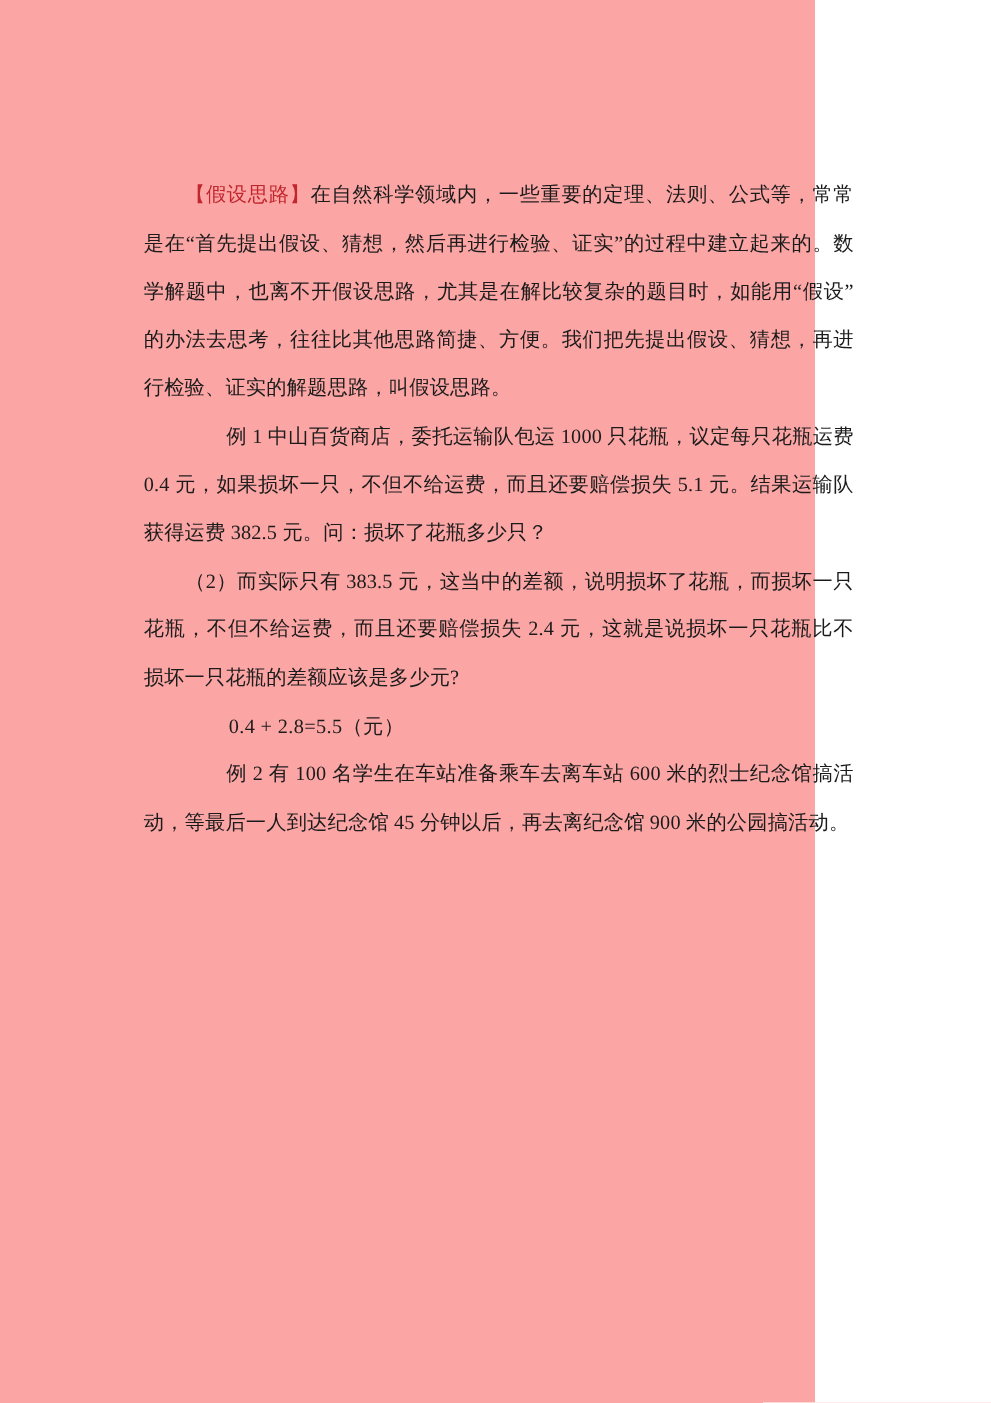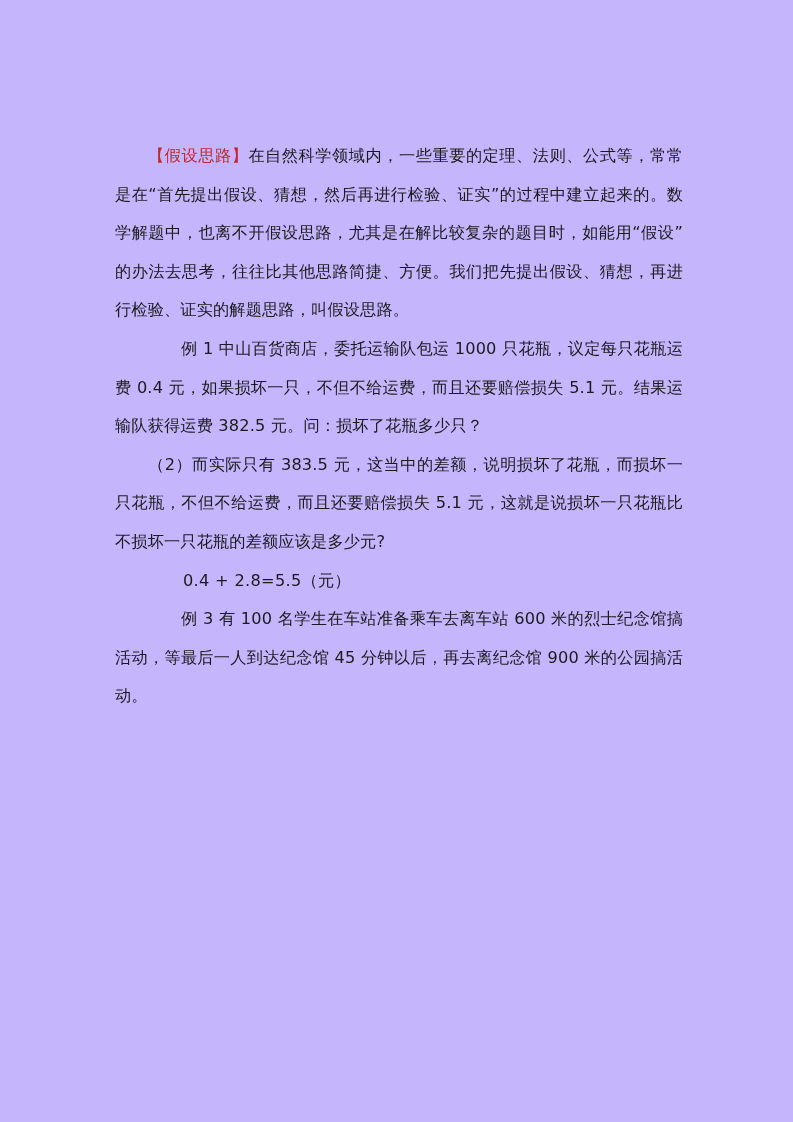--- a/index.html
+++ b/index.html
@@ -11,24 +11,25 @@
   body {
     width: 793px;
     height: 1122px;
     overflow: hidden;
     font-family: "DejaVu Sans", "Liberation Sans", sans-serif;
     -webkit-font-smoothing: antialiased;
   }
 
   #page {
     position: relative;
-    width: 793px;
+    width: 652px;
     height: 1122px;
-    background: #c4b5fd;
+    background: #fca5a5;
     box-sizing: border-box;
+    font-family: Liberation Serif, serif;
   }
 
   
   #content {
     position: absolute;
     left: 115px;
     top: 137px;
     width: 568px;
   }
 
@@ -71,21 +72,21 @@
 <div id="page">
   <div id="content">
 
     <p class="para ind2"><span class="redmark">【假设思路】</span><span>在自然科学领域内，一些重要的定理、法则、公式等，常常是在“首先提出假设、猜想，然后再进行检验、证实”的过程中建立起来的。数学解题中，也离不开假设思路，尤其是在解比较复杂的题目时，如能用“假设”的办法去思考，往往比其他思路简捷、方便。我们把先提出假设、猜想，再进行检验、证实的解题思路，叫假设思路。</span></p>
 
     <p class="para ind3">例 1  中山百货商店，委托运输队包运 1000 只花瓶，议定每只花瓶运费 0.4 元，如果损坏一只，不但不给运费，而且还要赔偿损失 5.1 元。结果运输队获得运费 382.5 元。问：损坏了花瓶多少只？</p>
 
 
 
 
-    <p class="para ind2">（2）而实际只有 383.5 元，这当中的差额，说明损坏了花瓶，而损坏一只花瓶，不但不给运费，而且还要赔偿损失 5.1 元，这就是说损坏一只花瓶比不损坏一只花瓶的差额应该是多少元?</p>
+    <p class="para ind2">（2）而实际只有 383.5 元，这当中的差额，说明损坏了花瓶，而损坏一只花瓶，不但不给运费，而且还要赔偿损失 2.4 元，这就是说损坏一只花瓶比不损坏一只花瓶的差额应该是多少元?</p>
 
     <p class="para formula">0.4 + 2.8=5.5（元）</p>
 
 
-    <p class="para ind3">例 3  有 100 名学生在车站准备乘车去离车站 600 米的烈士纪念馆搞活动，等最后一人到达纪念馆 45 分钟以后，再去离纪念馆 900 米的公园搞活动。</p>
+    <p class="para ind3">例 2  有 100 名学生在车站准备乘车去离车站 600 米的烈士纪念馆搞活动，等最后一人到达纪念馆 45 分钟以后，再去离纪念馆 900 米的公园搞活动。</p>
 
   </div>
 </div>
 
 </body></html>

